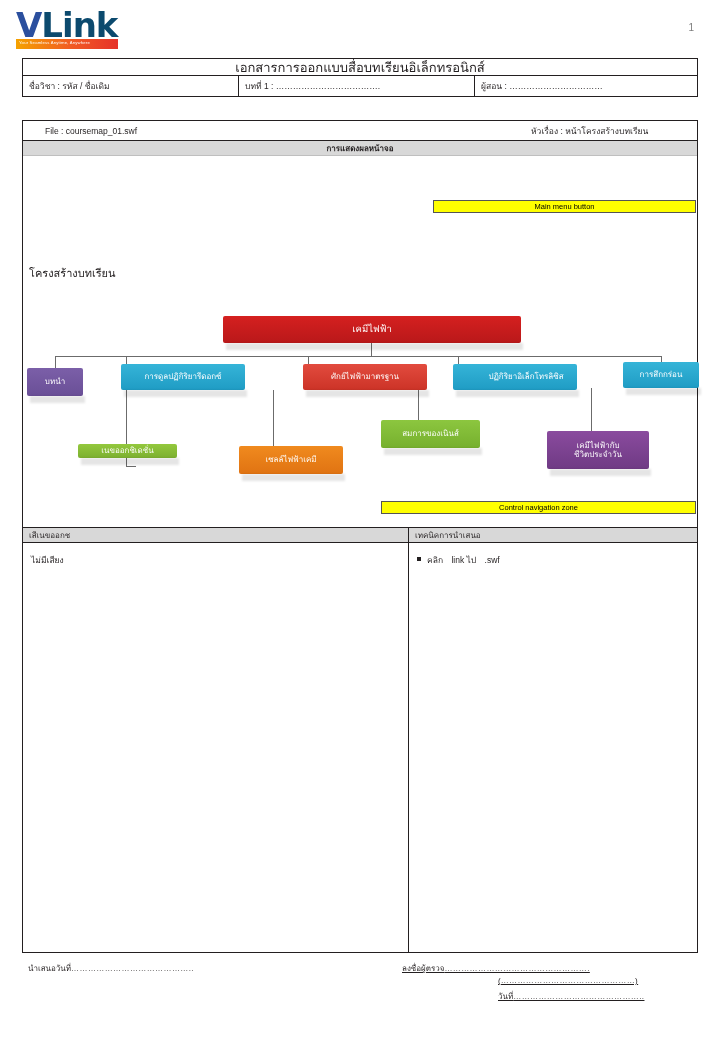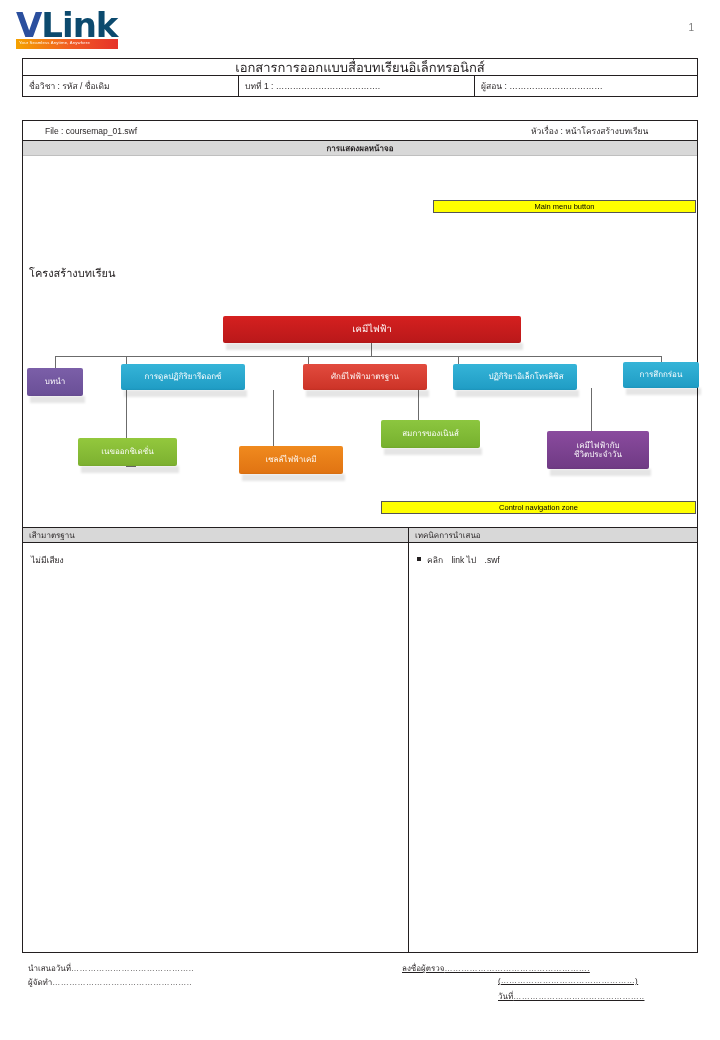--- a/index.html
+++ b/index.html
@@ -155,21 +155,21 @@
   .root {
     left: 200px; top: 160px; width: 298px; height: 27px;
     background: linear-gradient(180deg,#d5201f 0%, #b9181a 100%);
     font-size: 9.5px;
   }
   .n-intro { left: 4px; top: 212px; width: 56px; height: 28px; background: linear-gradient(180deg,#7b5fa8 0%,#6a4f97 100%); }
   .n-mol   { left: 98px; top: 208px; width: 124px; height: 26px; background: linear-gradient(180deg,#35b4d8 0%,#1f9cc4 100%); }
   .n-pot   { left: 280px; top: 208px; width: 124px; height: 26px; background: linear-gradient(180deg,#e24b3e 0%,#cc3327 100%); }
   .n-elec  { left: 430px; top: 208px; width: 124px; height: 26px; background: linear-gradient(180deg,#35b4d8 0%,#1f9cc4 100%); padding-left: 24px; }
   .n-corr  { left: 600px; top: 206px; width: 76px; height: 26px; background: linear-gradient(180deg,#35b4d8 0%,#1f9cc4 100%); }
-  .n-nernst{ left: 55px; top: 282px; width: 99px; height: 28px; background: linear-gradient(180deg,#93c83d 0%,#7cb030 100%); }
+  .n-nernst{ left: 55px; top: 288px; width: 99px; height: 14px; background: linear-gradient(180deg,#93c83d 0%,#7cb030 100%); }
   .n-galv  { left: 216px; top: 290px; width: 104px; height: 28px; background: linear-gradient(180deg,#f08a1e 0%,#e07312 100%); }
   .n-sum   { left: 358px; top: 264px; width: 99px; height: 28px; background: linear-gradient(180deg,#8cc63f 0%,#76b02e 100%); }
   .n-daily { left: 524px; top: 275px; width: 102px; height: 38px; background: linear-gradient(180deg,#8a4b9e 0%,#6f3a84 100%); }
 
   
   .ln { position: absolute; background: #6b6b6b; z-index: 1; }
 
   
   .cols { display: flex; height: 425px; }
   .col { position: relative; }
@@ -267,21 +267,21 @@
       <div class="node n-corr">การสึกกร่อน</div>
       <div class="node n-nernst">เนขออกชิเดชั่น</div>
       <div class="node n-galv">เซลล์ไฟฟ้าเคมี</div>
       <div class="node n-sum">สมการของเนินส์</div>
       <div class="node n-daily" style="white-space:pre-line;">เคมีไฟฟ้ากับ
 ชีวิตประจำวัน</div>
     </div>
 
     <div class="cols">
       <div class="col col-left">
-        <div class="col-head">เสีามาตรฐาน</div>
+        <div class="col-head">เสีเนขออกช</div>
         <div class="col-body">ไม่มีเสียง</div>
       </div>
       <div class="col col-right">
         <div class="col-head">เทคนิคการนำเสนอ</div>
         <div class="col-body">
           <div class="bullet-row">
             <div class="bullet-sq"></div>
             <div class="bullet-text">
               <span>คลิก</span>
               <span>link ไป</span>
@@ -292,24 +292,20 @@
       </div>
     </div>
   </div>
 
   <div class="footer">
     <div class="footer-col-left">
       <div class="f-line">
         <span class="lbl">นำเสนอวันที่</span>
         <span class="fill dots">……………………………………..</span>
       </div>
-      <div class="f-line">
-        <span class="lbl">ผู้จัดทำ</span>
-        <span class="fill dots">…………………………………………..</span>
-      </div>
     </div>
     <div class="footer-col-right">
       <div class="f-line f-center">
         <span class="lbl">ลงชื่อผู้ตรวจ</span>
         <span class="fill dots">…………………………………………….</span>
       </div>
       <div class="f-line f-center" style="padding-left:96px;">
         <span class="lbl">(</span>
         <span class="fill dots">…………………………………………)</span>
       </div>

